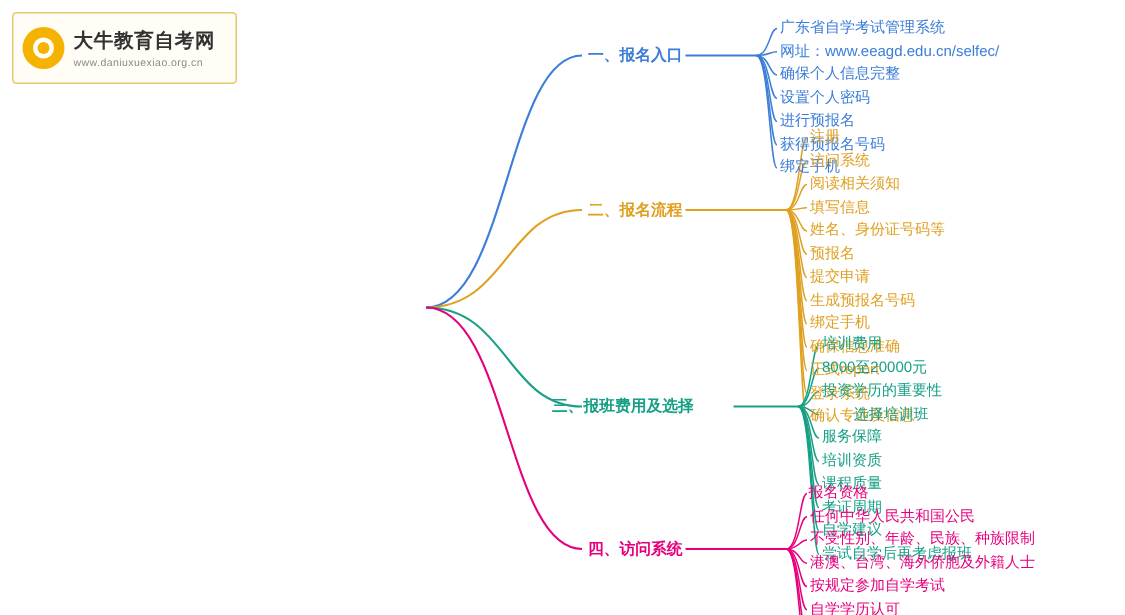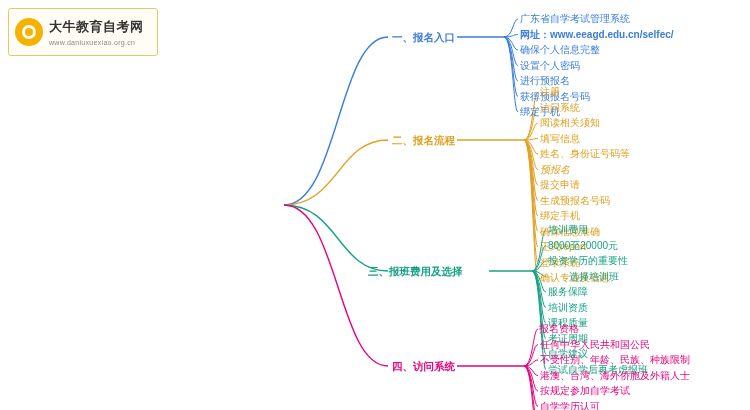--- a/index.html
+++ b/index.html
@@ -80,33 +80,33 @@
       <path d="M 524 366 C 533 366, 533 391, 538 391" stroke="#e6007e" fill="none" stroke-width="1"></path>
       <path d="M 524 366 C 533 366, 533 406.5, 538 406.5" stroke="#e6007e" fill="none" stroke-width="1"></path>
       <path d="M 524 366 C 533 366, 533 422, 538 422" stroke="#e6007e" fill="none" stroke-width="1"></path>
       <path d="M 524 366 C 533 366, 533 437.5, 538 437.5" stroke="#e6007e" fill="none" stroke-width="1"></path>
     </svg>
 
 
   <div id="nodes-layer">
       <div class="node branch" style="left: 392px; top: 31px; color: rgb(59, 125, 216);">一、报名入口</div>
       <div class="node leaf" style="left: 520px; top: 13px; color: rgb(59, 125, 216);">广东省自学考试管理系统</div>
-      <div class="node leaf" style="left: 520px; top: 28.5px; color: rgb(59, 125, 216); font-weight: bold;">网址：www.eeagd.edu.cn/selfec/</div>
+      <div class="node leaf" style="left: 520px; top: 28.5px; color: rgb(59, 125, 216);">网址：www.eeagd.edu.cn/selfec/</div>
       <div class="node leaf" style="left: 520px; top: 44px; color: rgb(59, 125, 216);">确保个人信息完整</div>
       <div class="node leaf" style="left: 520px; top: 59.5px; color: rgb(59, 125, 216);">设置个人密码</div>
       <div class="node leaf" style="left: 520px; top: 75px; color: rgb(59, 125, 216);">进行预报名</div>
       <div class="node leaf" style="left: 520px; top: 90.5px; color: rgb(59, 125, 216);">获得预报名号码</div>
       <div class="node leaf" style="left: 520px; top: 106px; color: rgb(59, 125, 216);">绑定手机</div>
       <div class="node branch" style="left: 392px; top: 134px; color: rgb(224, 160, 32);">二、报名流程</div>
       <div class="node leaf" style="left: 540px; top: 86px; color: rgb(224, 160, 32);">注册</div>
       <div class="node leaf" style="left: 540px; top: 101.5px; color: rgb(224, 160, 32);">访问系统</div>
       <div class="node leaf" style="left: 540px; top: 117px; color: rgb(224, 160, 32);">阅读相关须知</div>
       <div class="node leaf" style="left: 540px; top: 132.5px; color: rgb(224, 160, 32);">填写信息</div>
       <div class="node leaf" style="left: 540px; top: 148px; color: rgb(224, 160, 32);">姓名、身份证号码等</div>
-      <div class="node leaf" style="left: 540px; top: 163.5px; color: rgb(224, 160, 32); font-style: italic;">预报名</div>
+      <div class="node leaf" style="left: 540px; top: 163.5px; color: rgb(224, 160, 32);">预报名</div>
       <div class="node leaf" style="left: 540px; top: 179px; color: rgb(224, 160, 32);">提交申请</div>
       <div class="node leaf" style="left: 540px; top: 194.5px; color: rgb(224, 160, 32);">生成预报名号码</div>
       <div class="node leaf" style="left: 540px; top: 210px; color: rgb(224, 160, 32);">绑定手机</div>
       <div class="node leaf" style="left: 540px; top: 225.5px; color: rgb(224, 160, 32);">确保信息准确</div>
       <div class="node leaf" style="left: 540px; top: 241px; color: rgb(224, 160, 32);">正式report</div>
       <div class="node leaf" style="left: 540px; top: 256.5px; color: rgb(224, 160, 32);">登录系统</div>
       <div class="node leaf" style="left: 540px; top: 272px; color: rgb(224, 160, 32);">确认专业及信息</div>
       <div class="node branch" style="left: 368px; top: 265px; color: rgb(22, 160, 133);">三、报班费用及选择</div>
       <div class="node leaf" style="left: 548px; top: 224px; color: rgb(22, 160, 133);">培训费用</div>
       <div class="node leaf" style="left: 548px; top: 239.5px; color: rgb(22, 160, 133); text-align: right;">8000至20000元</div>

